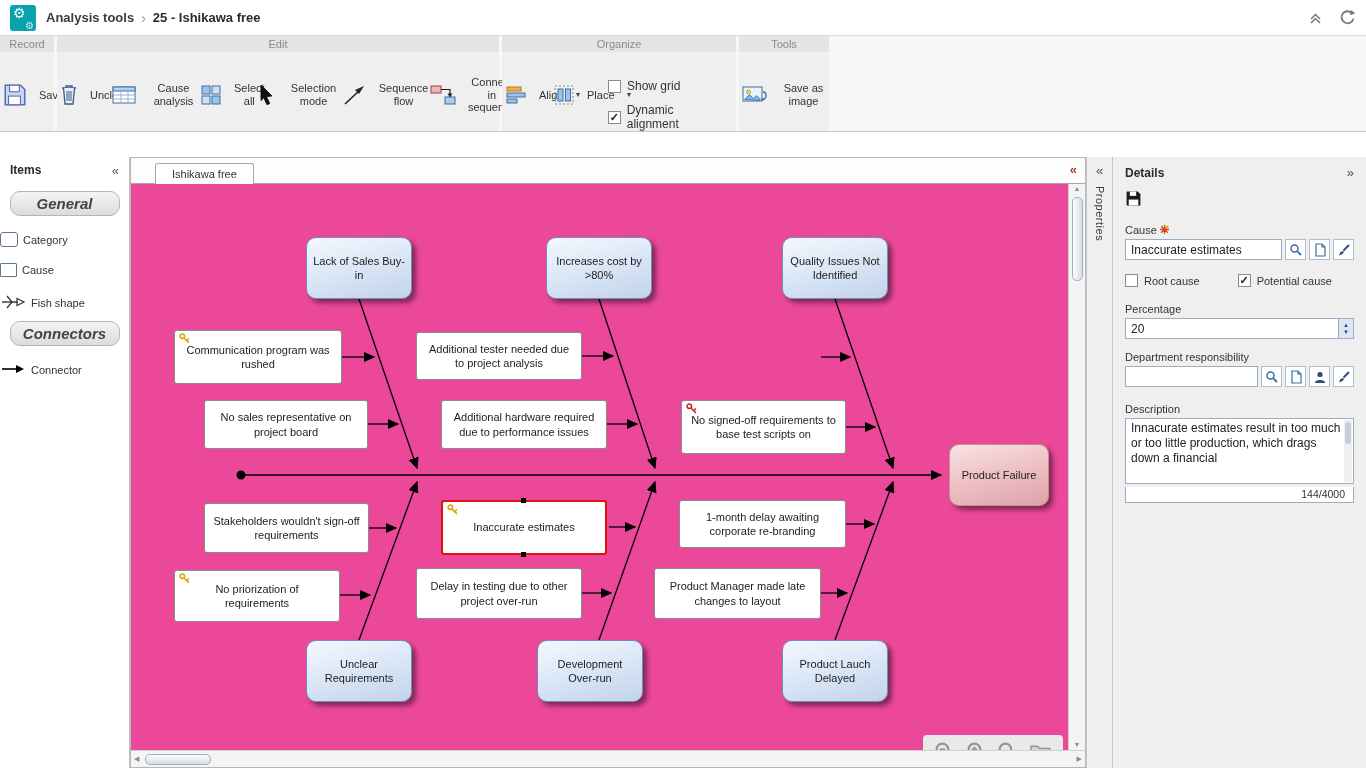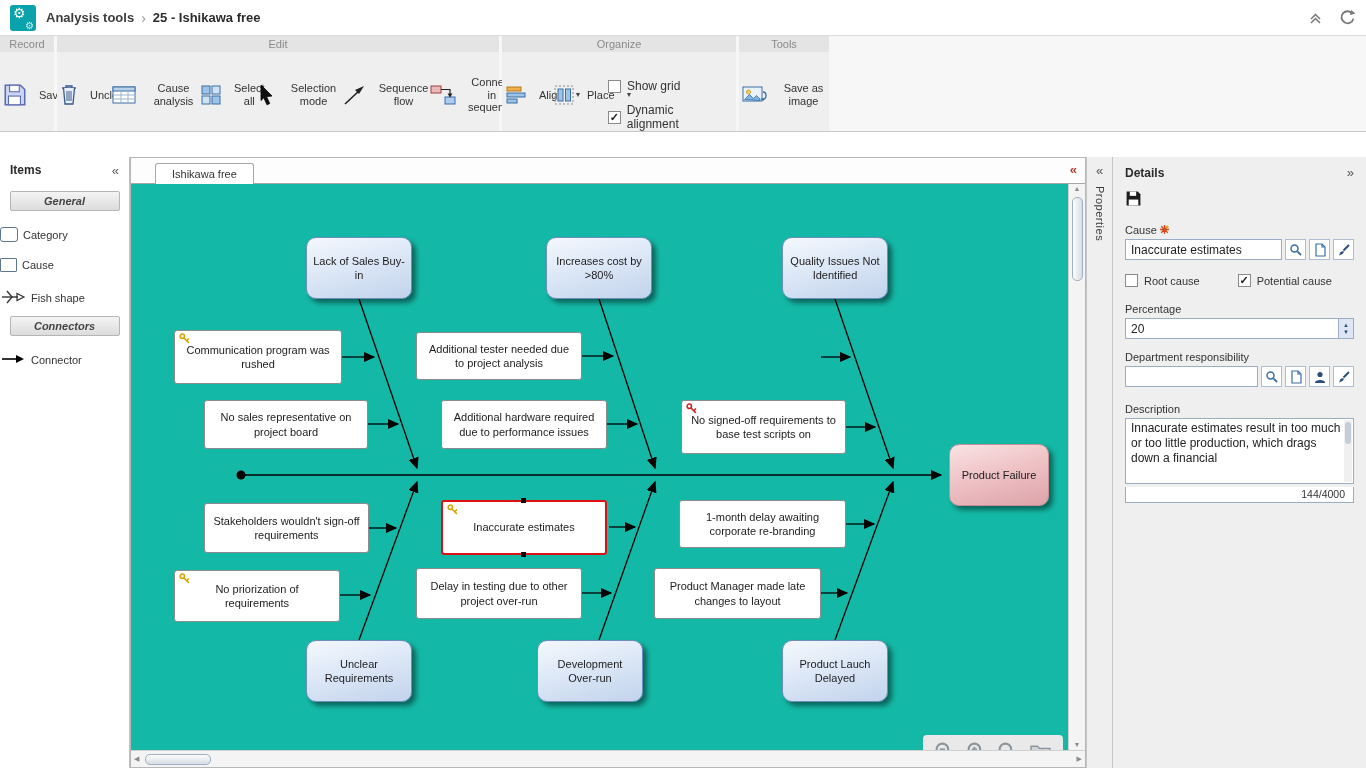--- a/index.html
+++ b/index.html
@@ -30,32 +30,32 @@
   .cb { width:13px; height:13px; background:#fff; border:1px solid #8a8a8a; display:inline-flex; align-items:center; justify-content:center; font-size:11px; font-weight:bold; color:#222; line-height:11px; cursor:pointer; }
 
   
   .main { position:absolute; top:133px; left:0; right:0; bottom:0; display:flex; background:#f2f2f2;margin-top:24px; }
 
   
   .sidebar { width:130px; background:#fff; border-right:1px solid #c0c0c0; display:flex; flex-direction:column; }
   .side-head { height:26px; display:flex; align-items:center; padding:0 10px; }
   .side-title { font-weight:bold; font-size:12px; color:#2b2b2b; }
   .side-collapse { margin-left:auto; color:#555; font-size:13px; cursor:pointer; }
-  .side-section { width:110px; margin:8px auto 0 auto; background:linear-gradient(#f4f4f4,#dcdcdc); border:1px solid #b5b5b5; border-radius:2px; font-style:italic; font-weight:bold; font-size:11px; color:#444; text-align:center; padding:3px 0; }
+  .side-section { width:110px; margin:8px auto 0 auto; background:linear-gradient(#f4f4f4,#dcdcdc); border:1px solid #b5b5b5; border-radius:10px; font-style:italic; font-weight:bold; font-size:15px; color:#444; text-align:center; padding:3px 0; }
   .side-item { display:flex; align-items:center; gap:5px; margin-top:16px; font-size:11px; color:#333; cursor:pointer; } 
   .sq1 { width:18px; height:15px; border:1.5px solid #5b768e; border-radius:3px; background:#fff; }
   .sq2 { width:17px; height:14px; border:1.5px solid #5b768e; border-radius:1px; background:#fff; }
 
   
   .canvas-wrap { flex:1; display:flex; flex-direction:column; background:#fff; border:1px solid #b7b7b7; }
   .tabbar { height:26px; border-bottom:1px solid #a8a8a8; background:#fdfdfd; display:flex; align-items:flex-end; padding-left:24px; position:relative; }
   .tab { background:#fff; border:1px solid #a8a8a8; border-bottom:none; border-radius:3px 3px 0 0; padding:4px 16px; font-size:11px; color:#333; position:relative; top:1px; cursor:pointer; }
   .tab-collapse { position:absolute; right:8px; top:4px; color:#b23b2e; font-weight:bold; font-size:13px; cursor:pointer; }
   .canvas-body { flex:1; display:flex; min-height:0; }
-  .canvas-content { position:relative; flex:1; background:#14b8a6; overflow:hidden; }
+  .canvas-content { position:relative; flex:1; background:#ec4899; overflow:hidden; }
   .wires { position:absolute; left:0; top:0; }
   .wires line { stroke:#000; stroke-width:1.3; }
 
   .cat { position:absolute; width:106px; height:62px; border:1px solid #6e8fbe; border-radius:10px;
          background:linear-gradient(165deg,#f4f8fd 0%,#dde8f7 45%,#c2d3ec 100%);
          box-shadow:4px 4px 5px rgba(0,0,0,0.45);
          display:flex; align-items:center; justify-content:center; text-align:center;
          font-size:11px; color:#1c1c1c; padding:3px 6px; line-height:1.3; cursor:pointer; }
   .effect { position:absolute; width:100px; height:62px; border:1px solid #c78f96; border-radius:10px;
          background:linear-gradient(165deg,#f9e3e4 0%,#efc3c6 45%,#dda3a9 100%);

